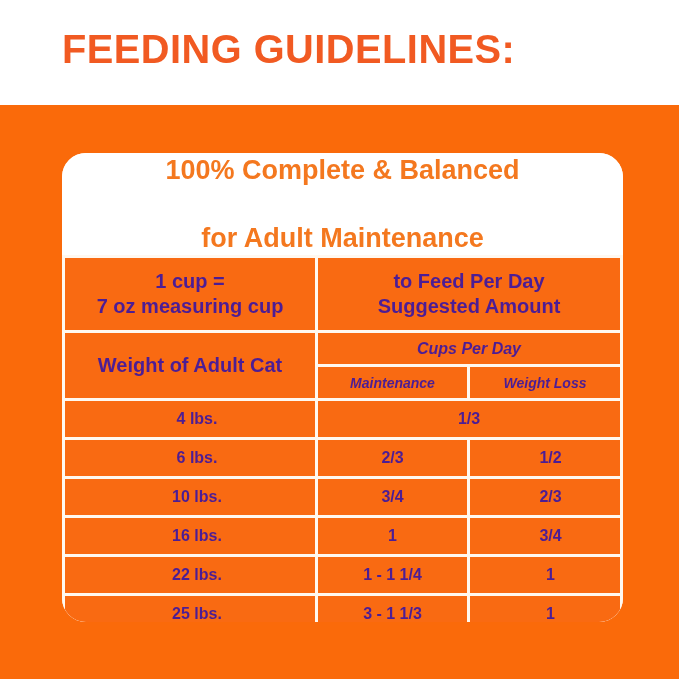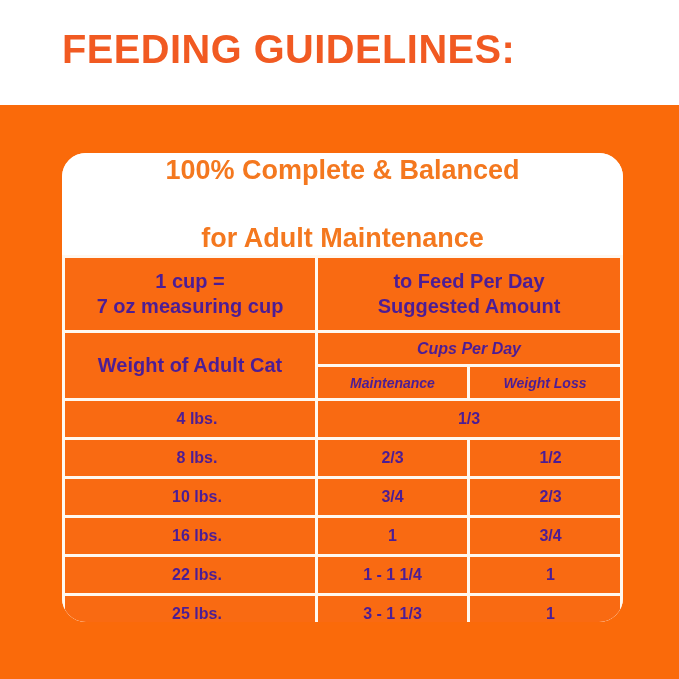--- a/index.html
+++ b/index.html
@@ -200,21 +200,21 @@
       <div class="gap-h"></div>
 
       <div id="data-rows">
           <div class="row data-row">
             <div class="cell col-left">4 lbs.</div>
             <div class="gap-v"></div>
             <div class="cell col-span">1/3</div>
           </div>
           <div class="gap-h"></div>
           <div class="row data-row">
-            <div class="cell col-left">8 lbs.</div>
+            <div class="cell col-left">6 lbs.</div>
             <div class="gap-v"></div>
             <div class="cell col-maint">2/3</div>
             <div class="gap-v"></div>
             <div class="cell col-loss">1/2</div>
           </div>
           <div class="gap-h"></div>
           <div class="row data-row">
             <div class="cell col-left">10 lbs.</div>
             <div class="gap-v"></div>
             <div class="cell col-maint">3/4</div>

